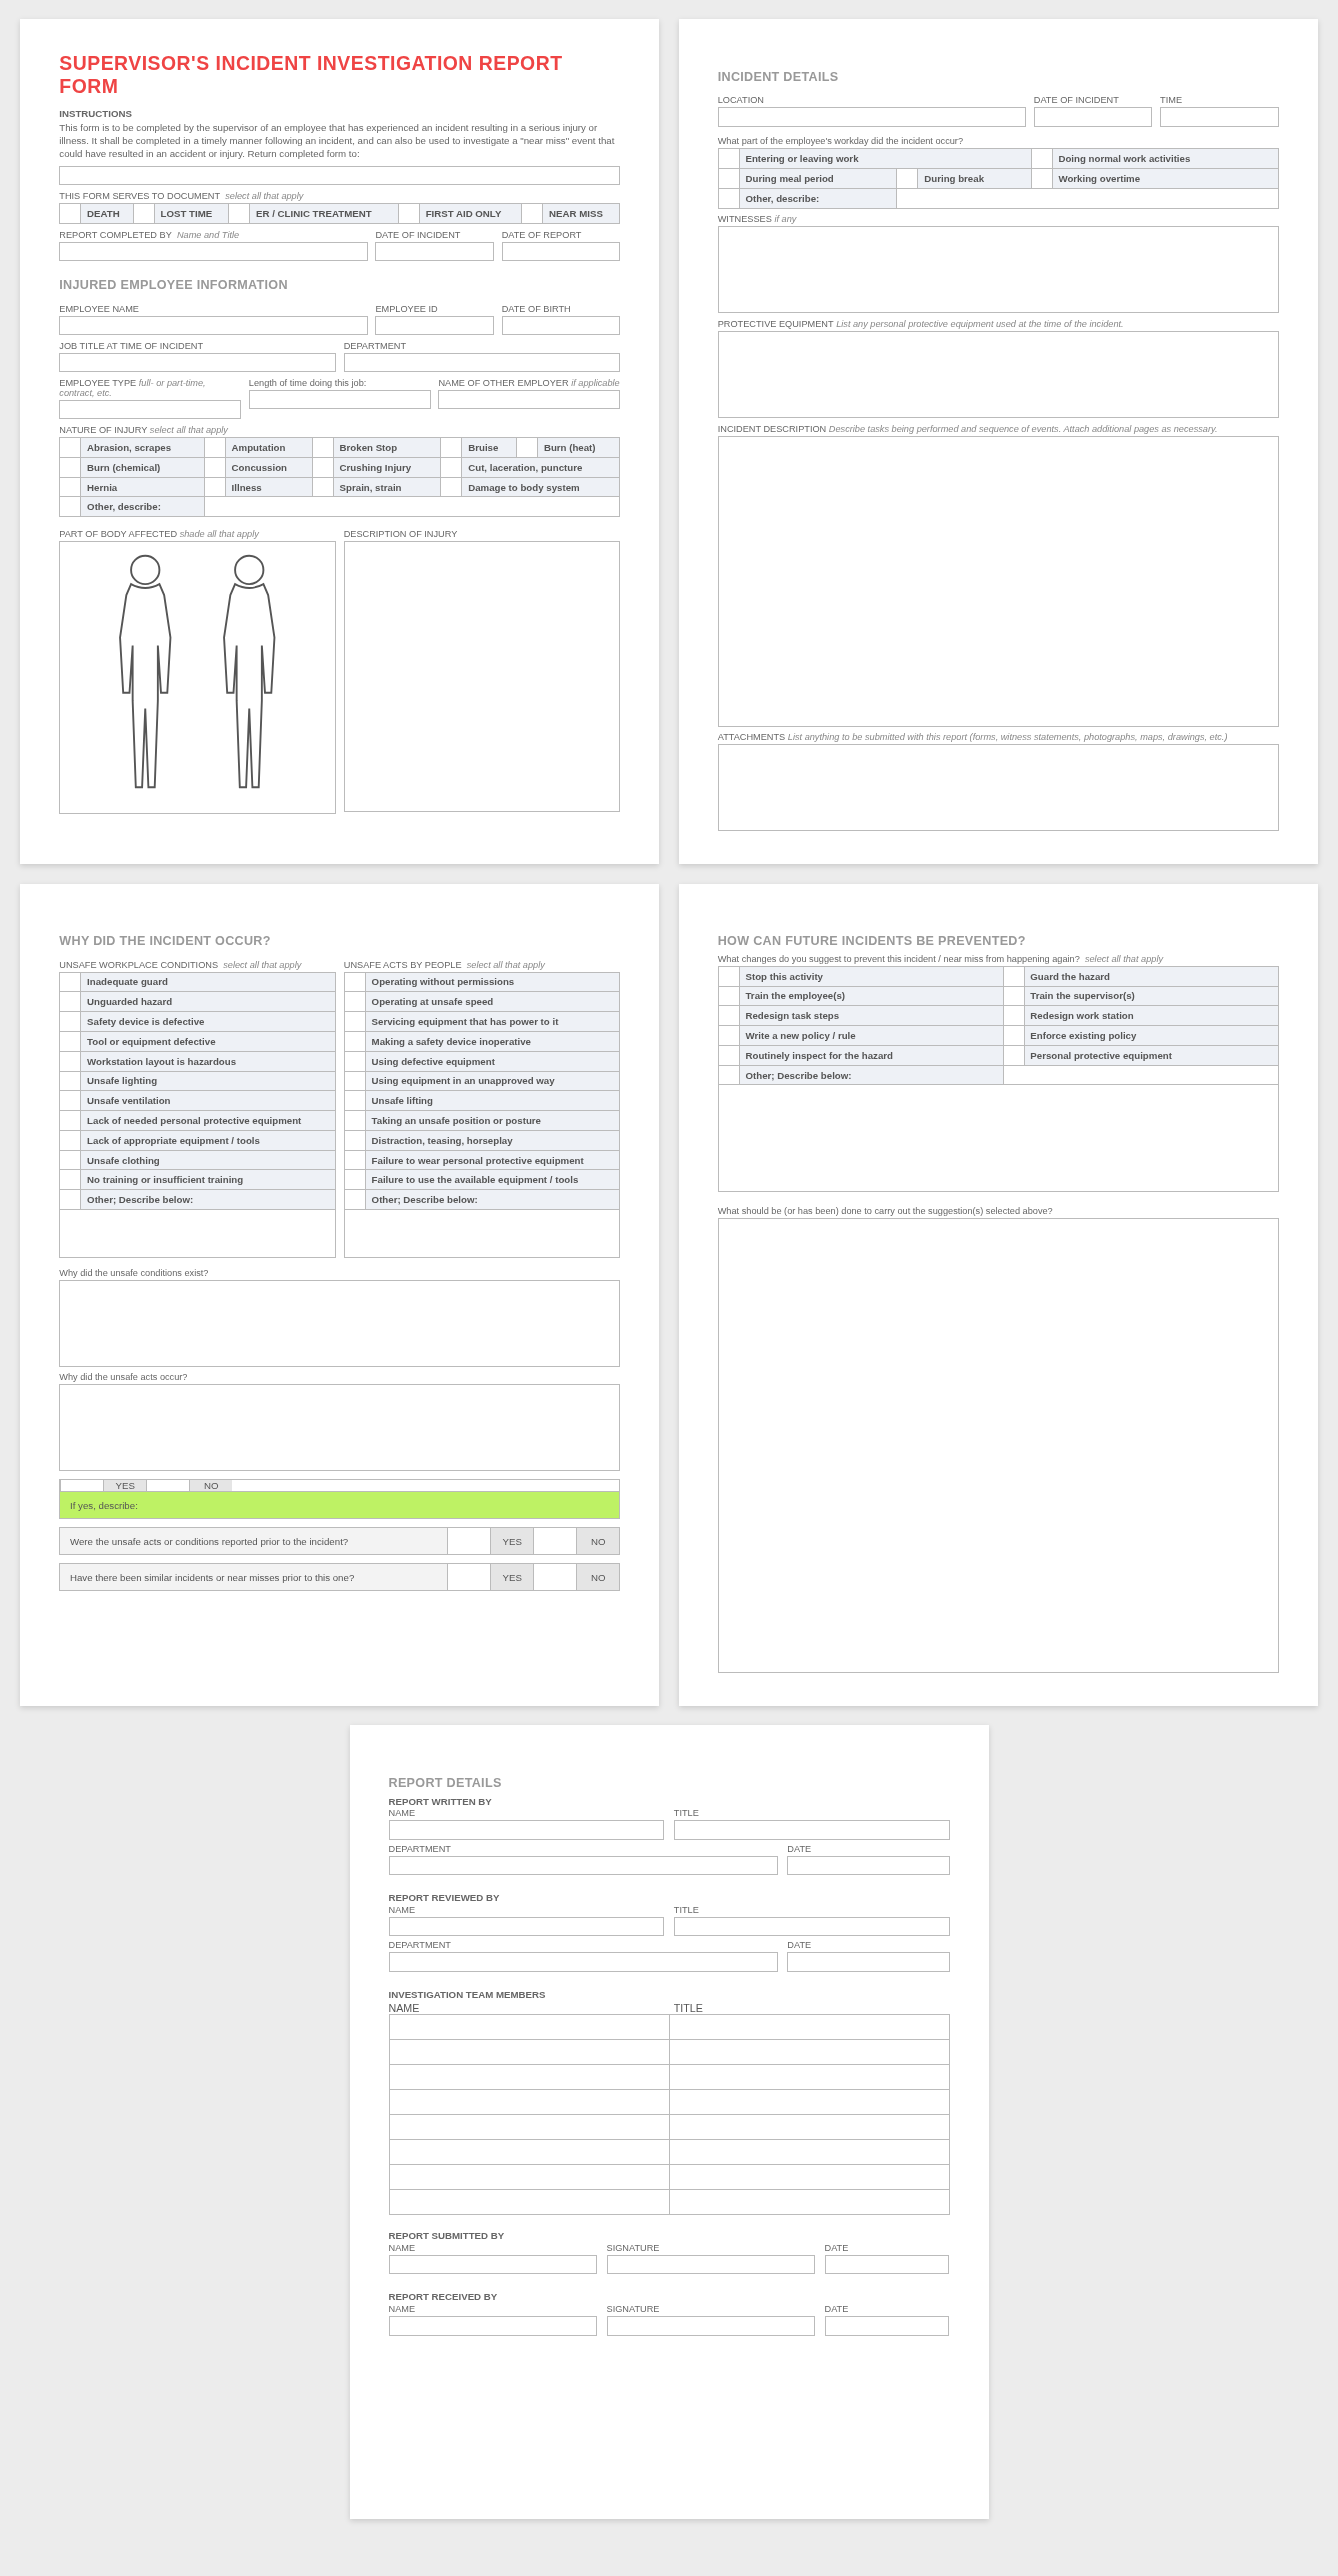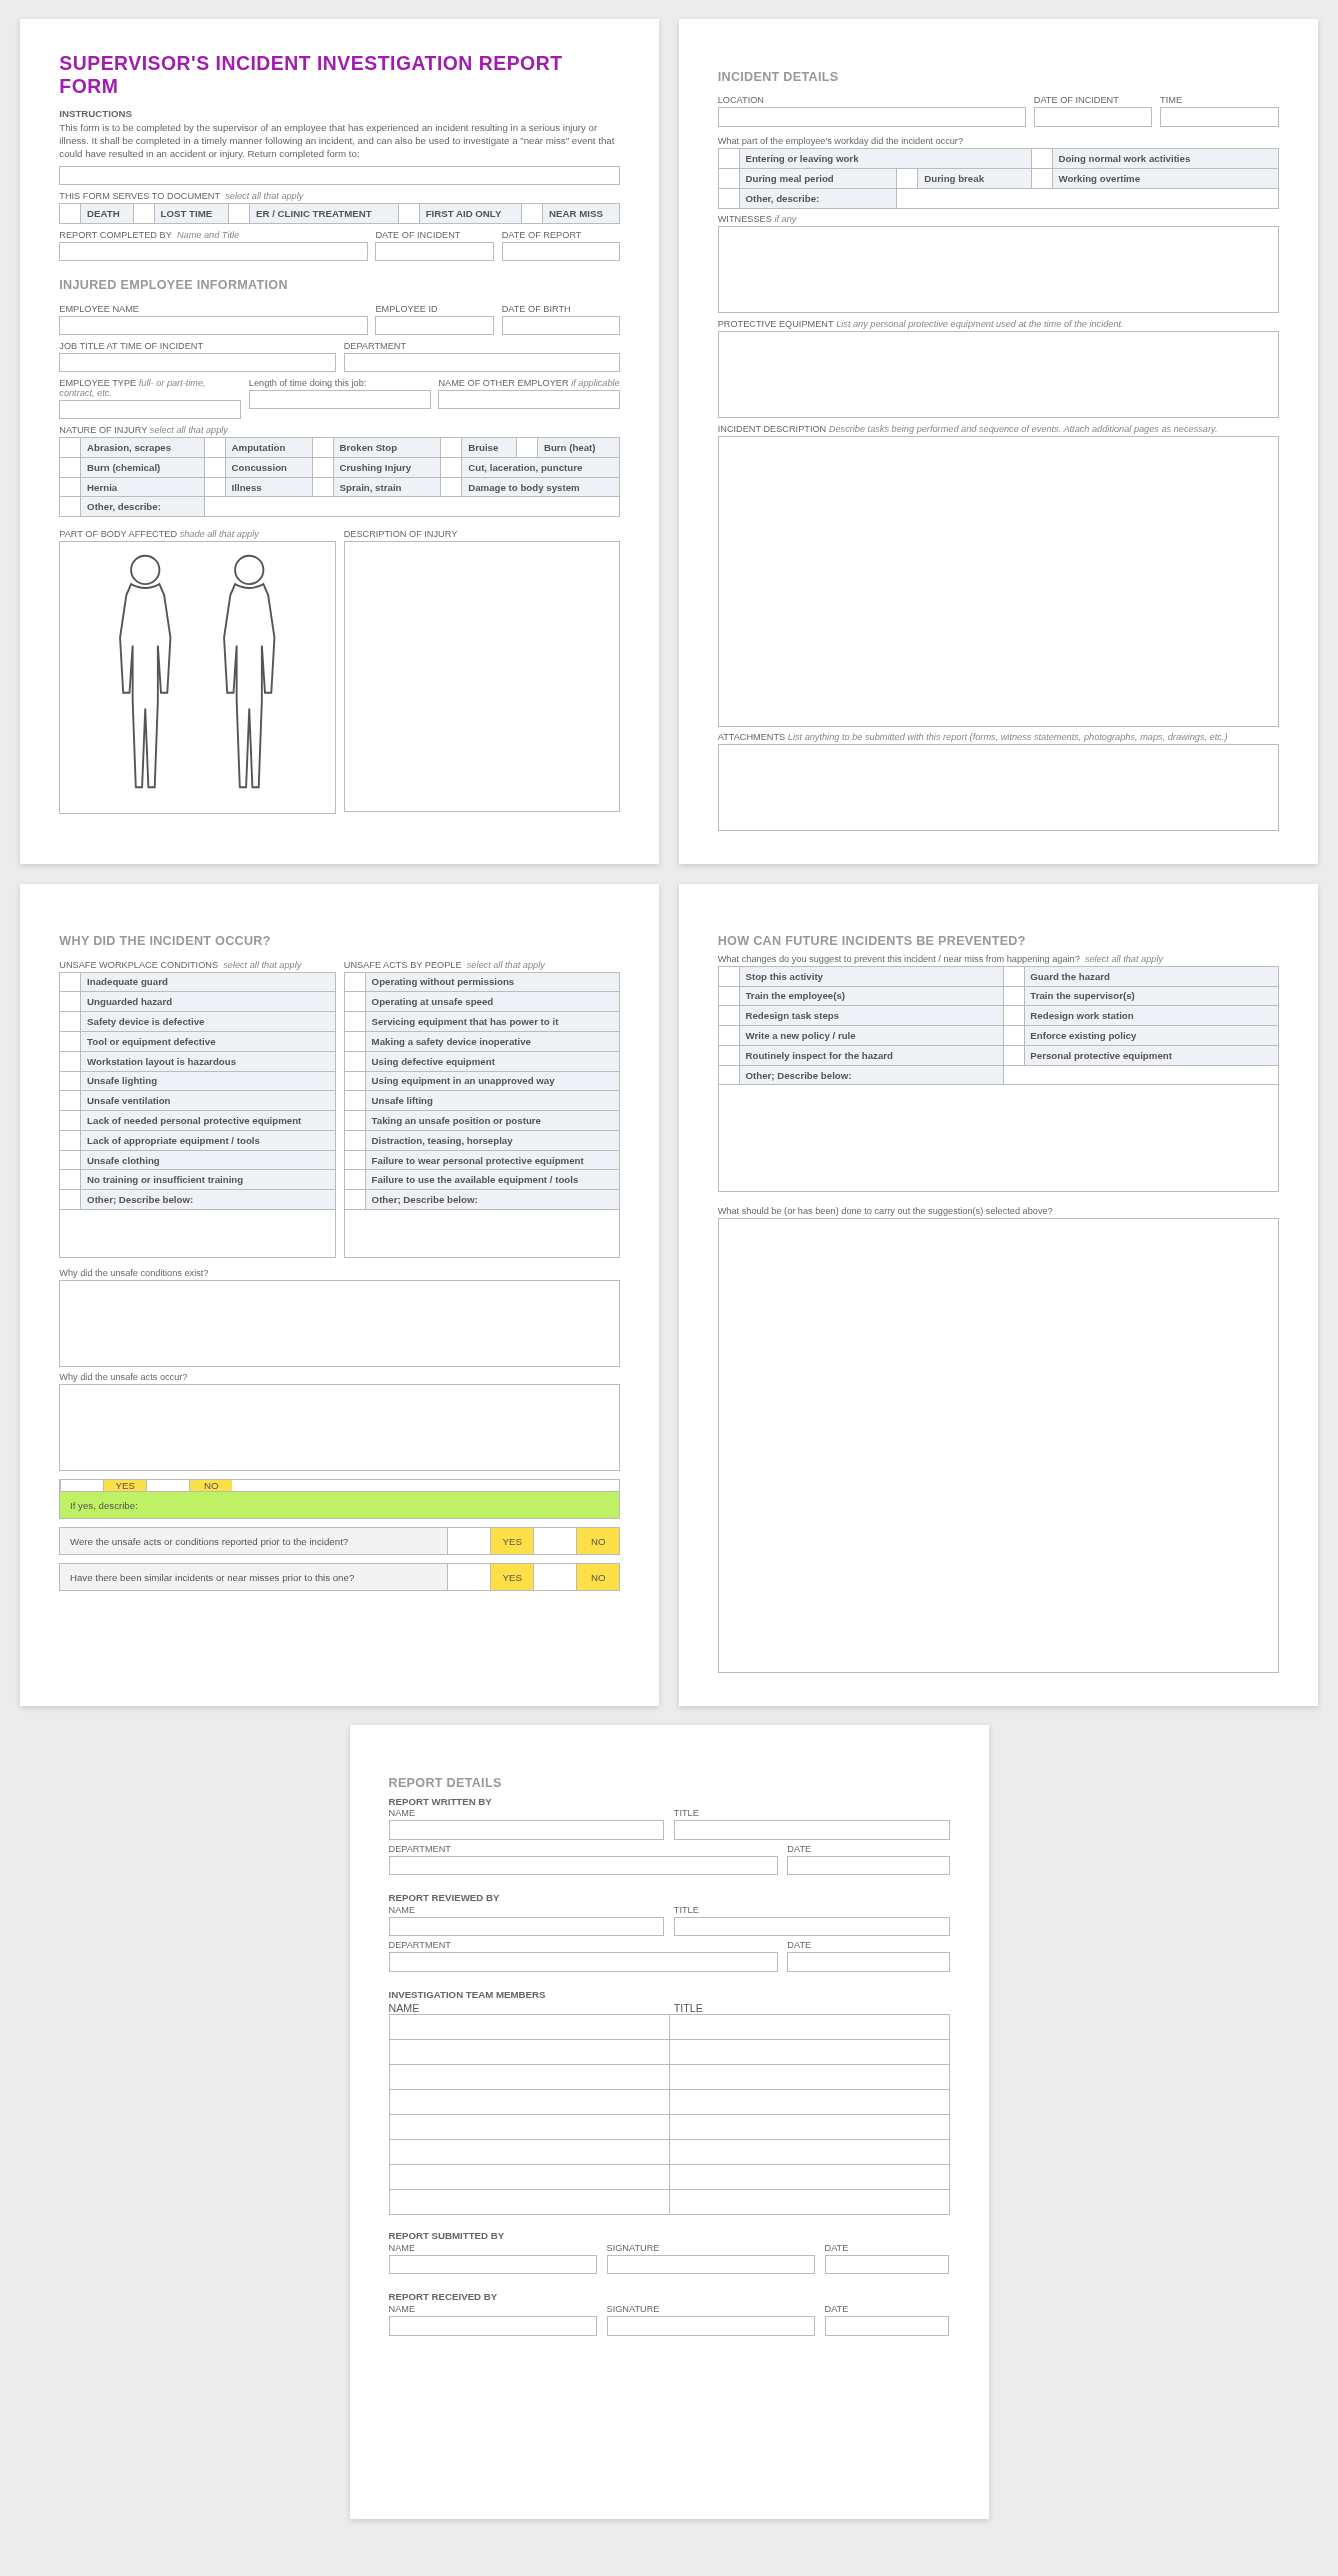--- a/index.html
+++ b/index.html
@@ -20,21 +20,21 @@
   }
   .page {
     background: #fff;
     width: 639px;
     min-height: 794px;
     padding: 33px 39px;
     box-shadow: 0 1.9px 5.8px rgba(0,0,0,.15);
     position: relative;
   }
   .page.last { margin: 0 auto; }
-  h1.title { font-size: 19.4px; font-weight: 700; color: #a21caf; letter-spacing: 0.5px; margin-bottom: 9.7px;}
+  h1.title { font-size: 19.4px; font-weight: 700; color: #ef4444; letter-spacing: 0.5px; margin-bottom: 9.7px;}
   .section-h { font-size: 12.6px; color: #999; font-weight: 600; margin: 17.4px 0 5.8px; letter-spacing:0.3px;}
   .subhead { font-size: 9.7px; font-weight: 700; color:#666; margin-bottom:1.9px;}
   .desc { font-size: 9.7px; color:#666; line-height:1.35; margin-bottom:5.8px;}
   .label { font-size: 9.2px; color:#666; margin: 5.8px 0 1.9px; display:block;}
   .label .ital { font-style: italic; color:#888;}
   .row { display:flex; gap:7.7px; }
   .col { flex:1; }
   .box {
     border:1px solid #bbb;
     min-height:21px;
@@ -72,21 +72,21 @@
     gap:9.7px;
     padding:9.7px;
   }
   .body-dia svg { height:252px; }
   .yn-row{
     display:flex; align-items:stretch; margin-top:7.7px;
     border:1px solid #bbb;
   }
   .yn-row .q{ flex:1; padding:7.7px 9.7px; font-size:9.7px; background:#f3f3f3;}
   .yn-row .cell{ width:43px; border-left:1px solid #bbb; display:flex; align-items:center; justify-content:center; font-size:9.7px;}
-  .yn-row .cell.lab{ background:#fde047;}
+  .yn-row .cell.lab{ background:#e5e5e5;}
   .yn-row .cell.blank{ background:#fff;}
   .sig-block .r{ display:flex; gap:9.7px; margin-bottom:3.9px;}
   .sig-block .r > div{ flex:1;}
   .sig-block .lab{ font-size:9.2px; color:#666; margin-bottom:1.9px;}
   .team-table{ width:100%; border-collapse:collapse;}
   .team-table td{ border:1px solid #bbb; height:25px;}
 </style>
 </head>
 <body>
 

